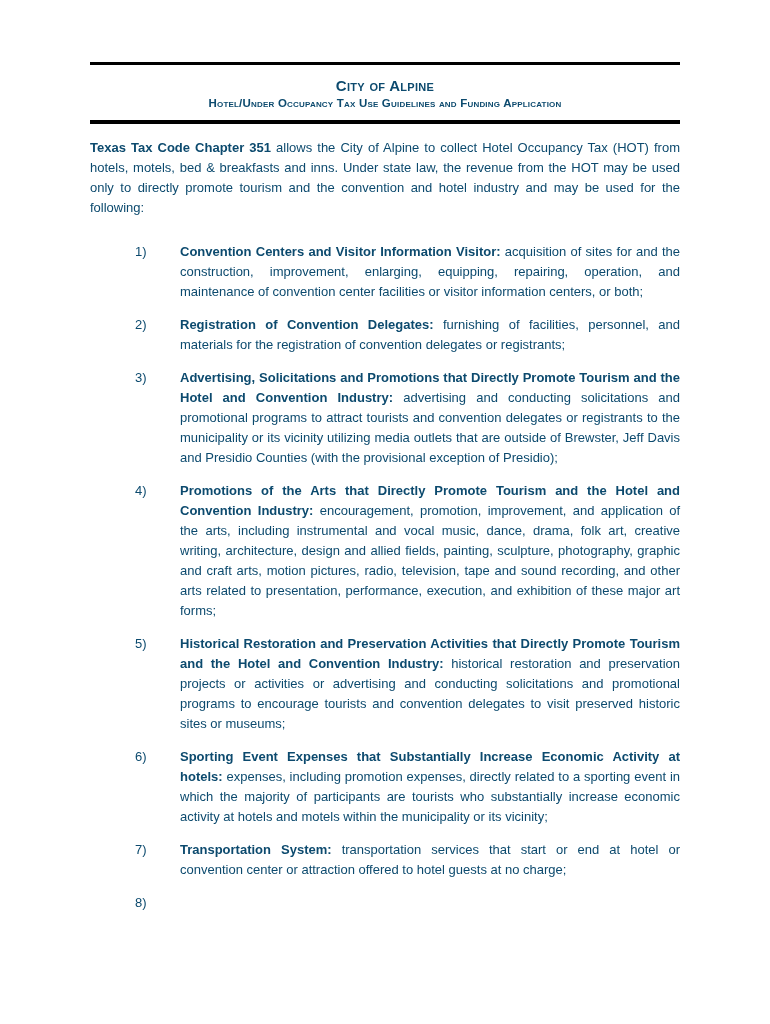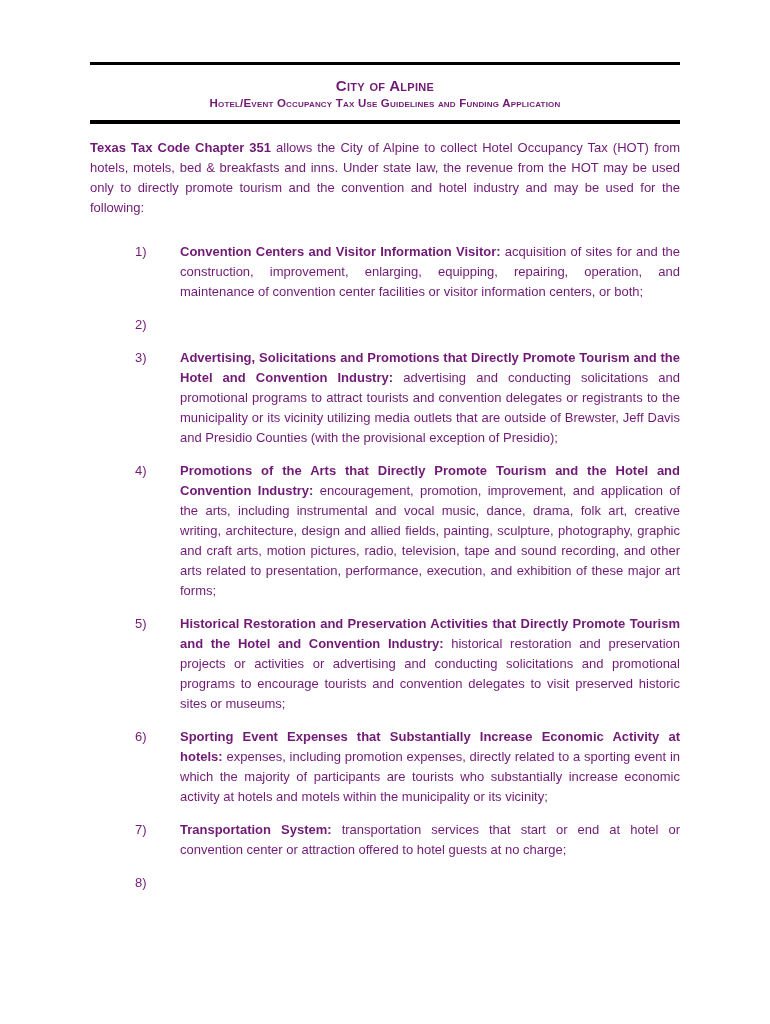--- a/index.html
+++ b/index.html
@@ -7,21 +7,21 @@
   body { font-family: "Liberation Sans", sans-serif; }
 
   .page {
     width: 770px;
     height: 1024px;
     margin: 0 auto;
     background: #ffffff;
     position: relative;
     padding: 0 90px;
     overflow: hidden;
-    color: #701a75;
+    color: #0c4a6e;
   }
 
   .rule-top {
     margin-top: 62px;
     height: 3px;
     background: #000;
   }
   .rule-header {
     margin-top: 11px;
     height: 4px;
@@ -75,35 +75,36 @@
   .hot-item .body .head { font-weight: 700; }
 </style>
 </head>
 <body>
 
 <div class="page">
 
   <div class="rule-top"></div>
 
   <div class="doc-title">City of Alpine</div>
-  <div class="doc-subtitle">Hotel/Event Occupancy Tax Use Guidelines and Funding Application</div>
+  <div class="doc-subtitle">Hotel/Under Occupancy Tax Use Guidelines and Funding Application</div>
 
   <div class="rule-header"></div>
 
   <p class="intro"><span class="lead-bold">Texas Tax Code Chapter 351</span><span> allows the City of Alpine to collect Hotel Occupancy Tax (HOT) from hotels, motels, bed &amp; breakfasts and inns. Under state law, the revenue from the HOT may be used only to directly promote tourism and the convention and hotel industry and may be used for the following:</span></p>
 
   <div class="hot-list">
 
     <div class="hot-item">
       <span class="num">1)</span>
       <div class="body"><span class="head">Convention Centers and Visitor Information Visitor:</span><span> acquisition of sites for and the construction, improvement, enlarging, equipping, repairing, operation, and maintenance of convention center facilities or visitor information centers, or both;</span></div>
     </div>
 
     <div class="hot-item">
       <span class="num">2)</span>
+      <div class="body"><span class="head">Registration of Convention Delegates:</span><span> furnishing of facilities, personnel, and materials for the registration of convention delegates or registrants;</span></div>
     </div>
 
     <div class="hot-item">
       <span class="num">3)</span>
       <div class="body"><span class="head">Advertising, Solicitations and Promotions that Directly Promote Tourism and the Hotel and Convention Industry:</span><span> advertising and conducting solicitations and promotional programs to attract tourists and convention delegates or registrants to the municipality or its vicinity utilizing media outlets that are outside of Brewster, Jeff Davis and Presidio Counties (with the provisional exception of Presidio);</span></div>
     </div>
 
     <div class="hot-item">
       <span class="num">4)</span>
       <div class="body"><span class="head">Promotions of the Arts that Directly Promote Tourism and the Hotel and Convention Industry:</span><span> encouragement, promotion, improvement, and application of the arts, including instrumental and vocal music, dance, drama, folk art, creative writing, architecture, design and allied fields, painting, sculpture, photography, graphic and craft arts, motion pictures, radio, television, tape and sound recording, and other arts related to presentation, performance, execution, and exhibition of these major art forms;</span></div>

